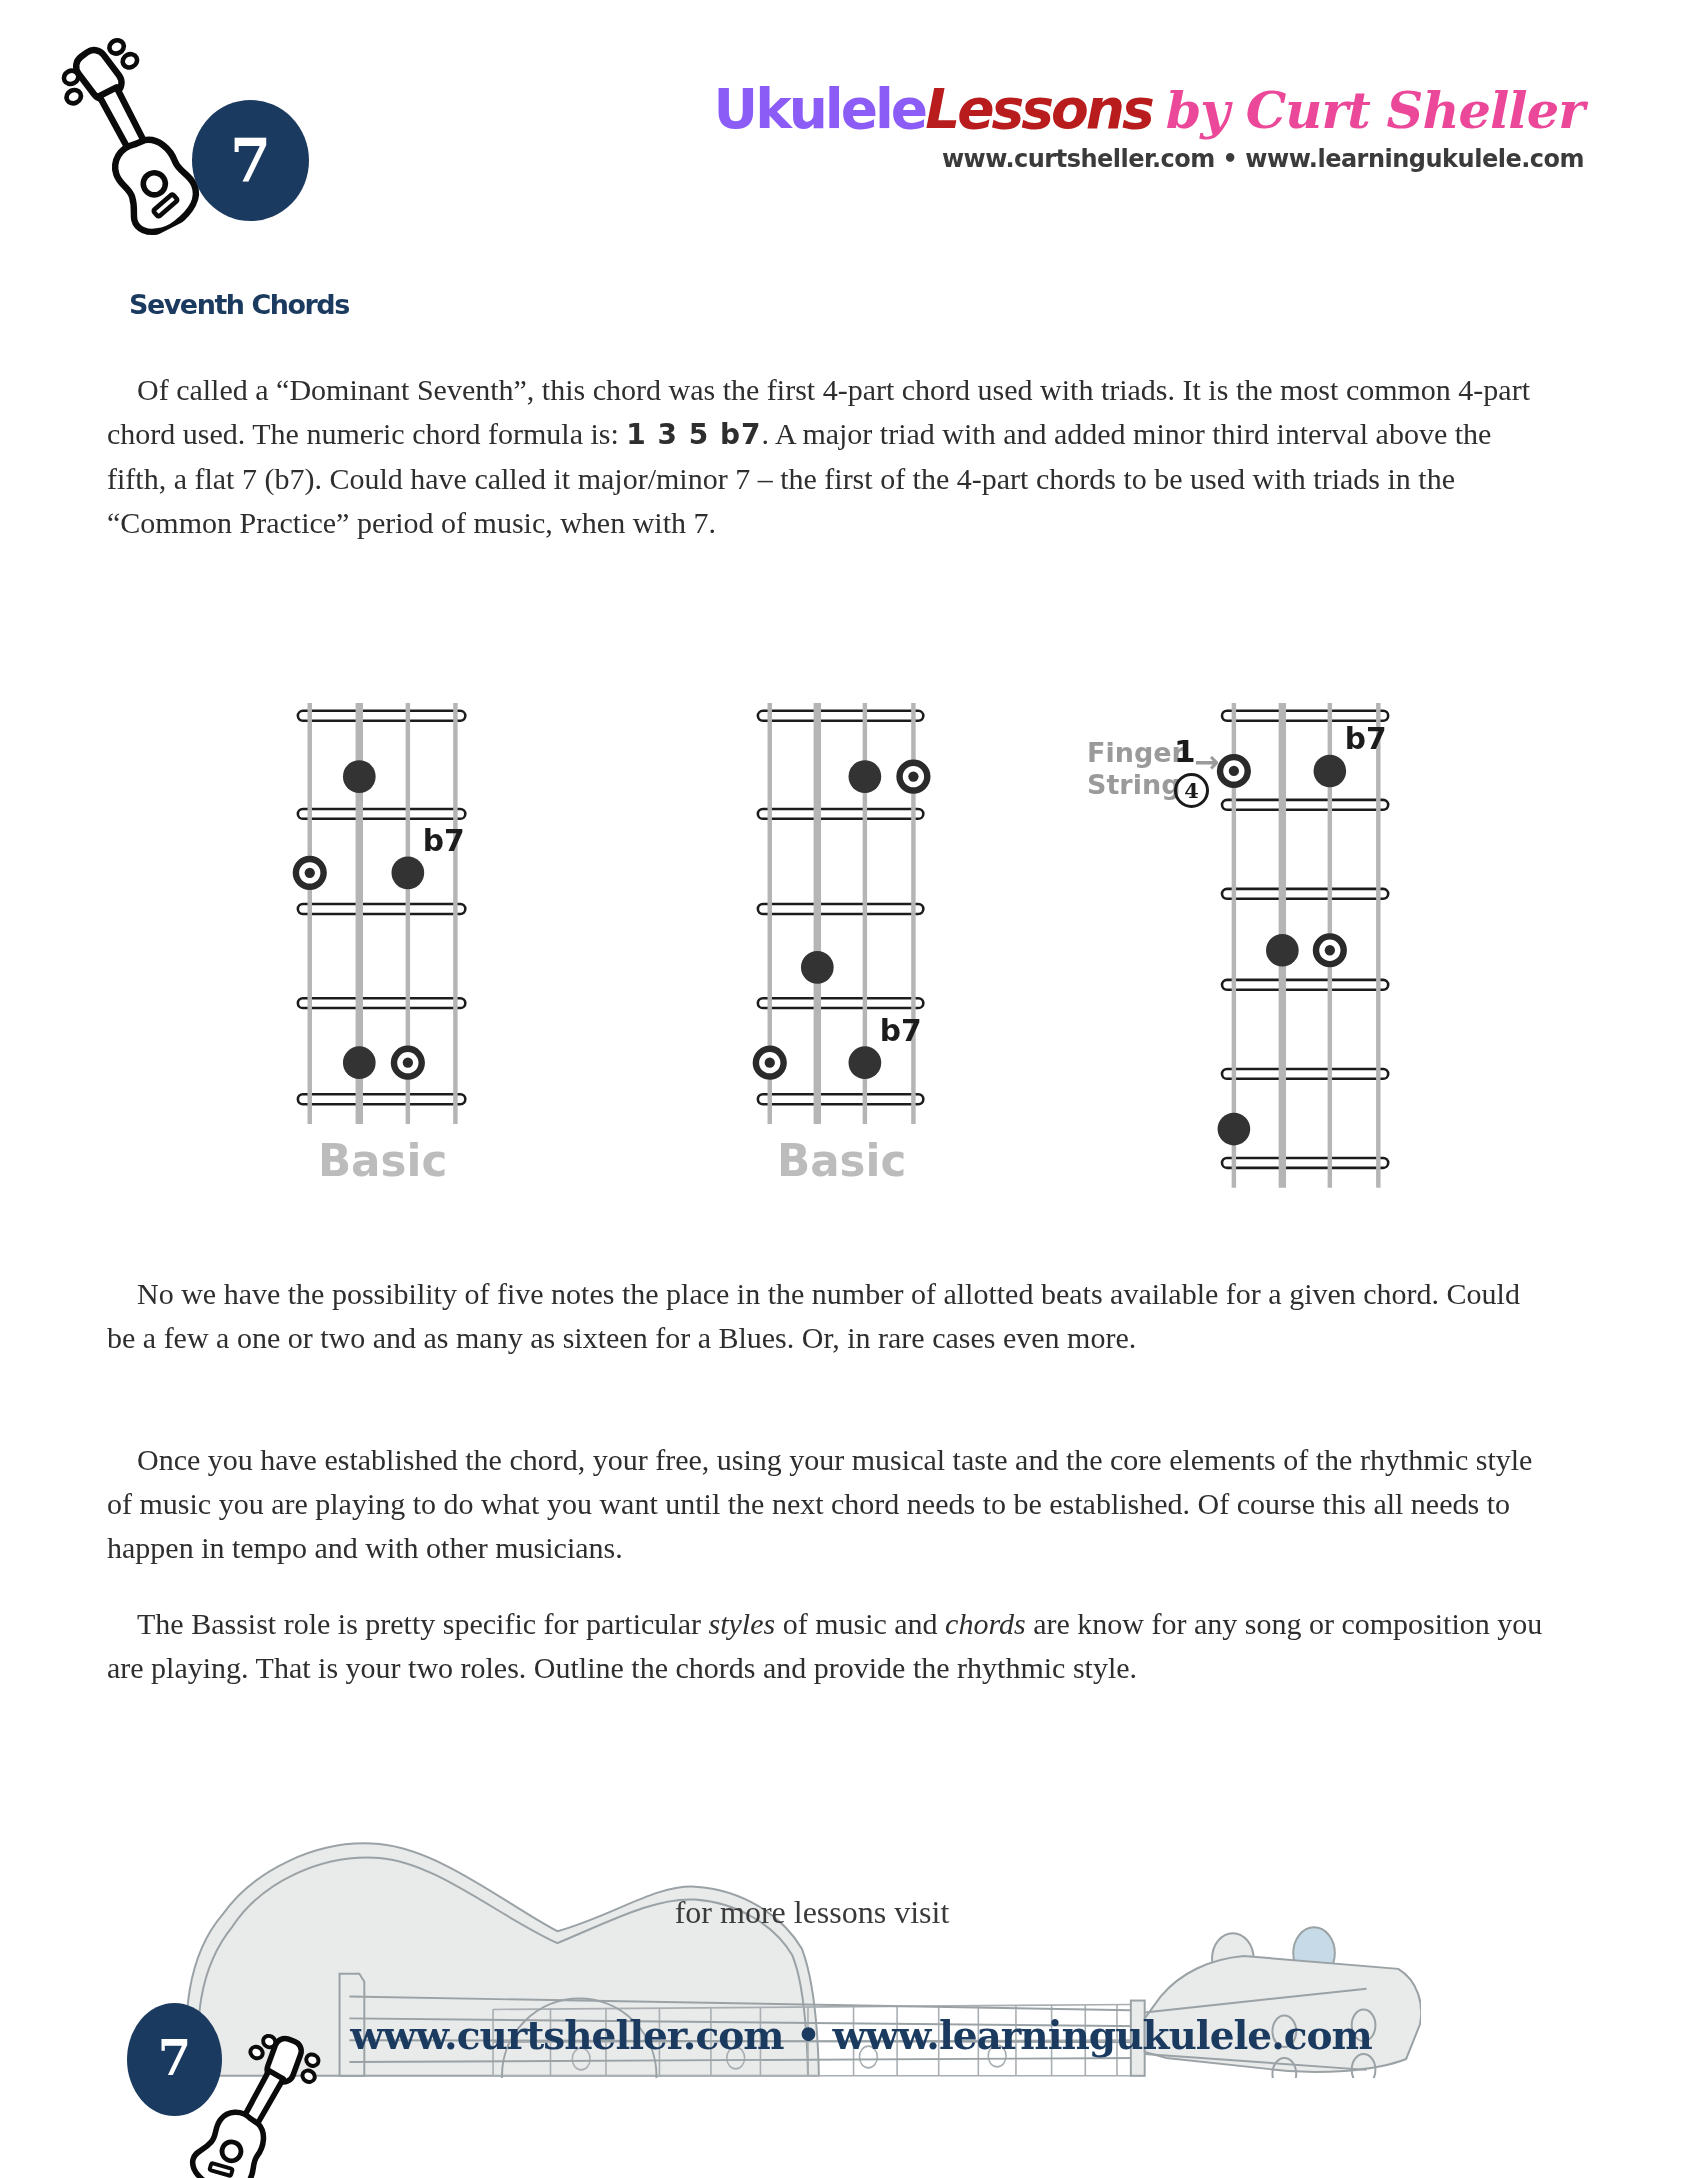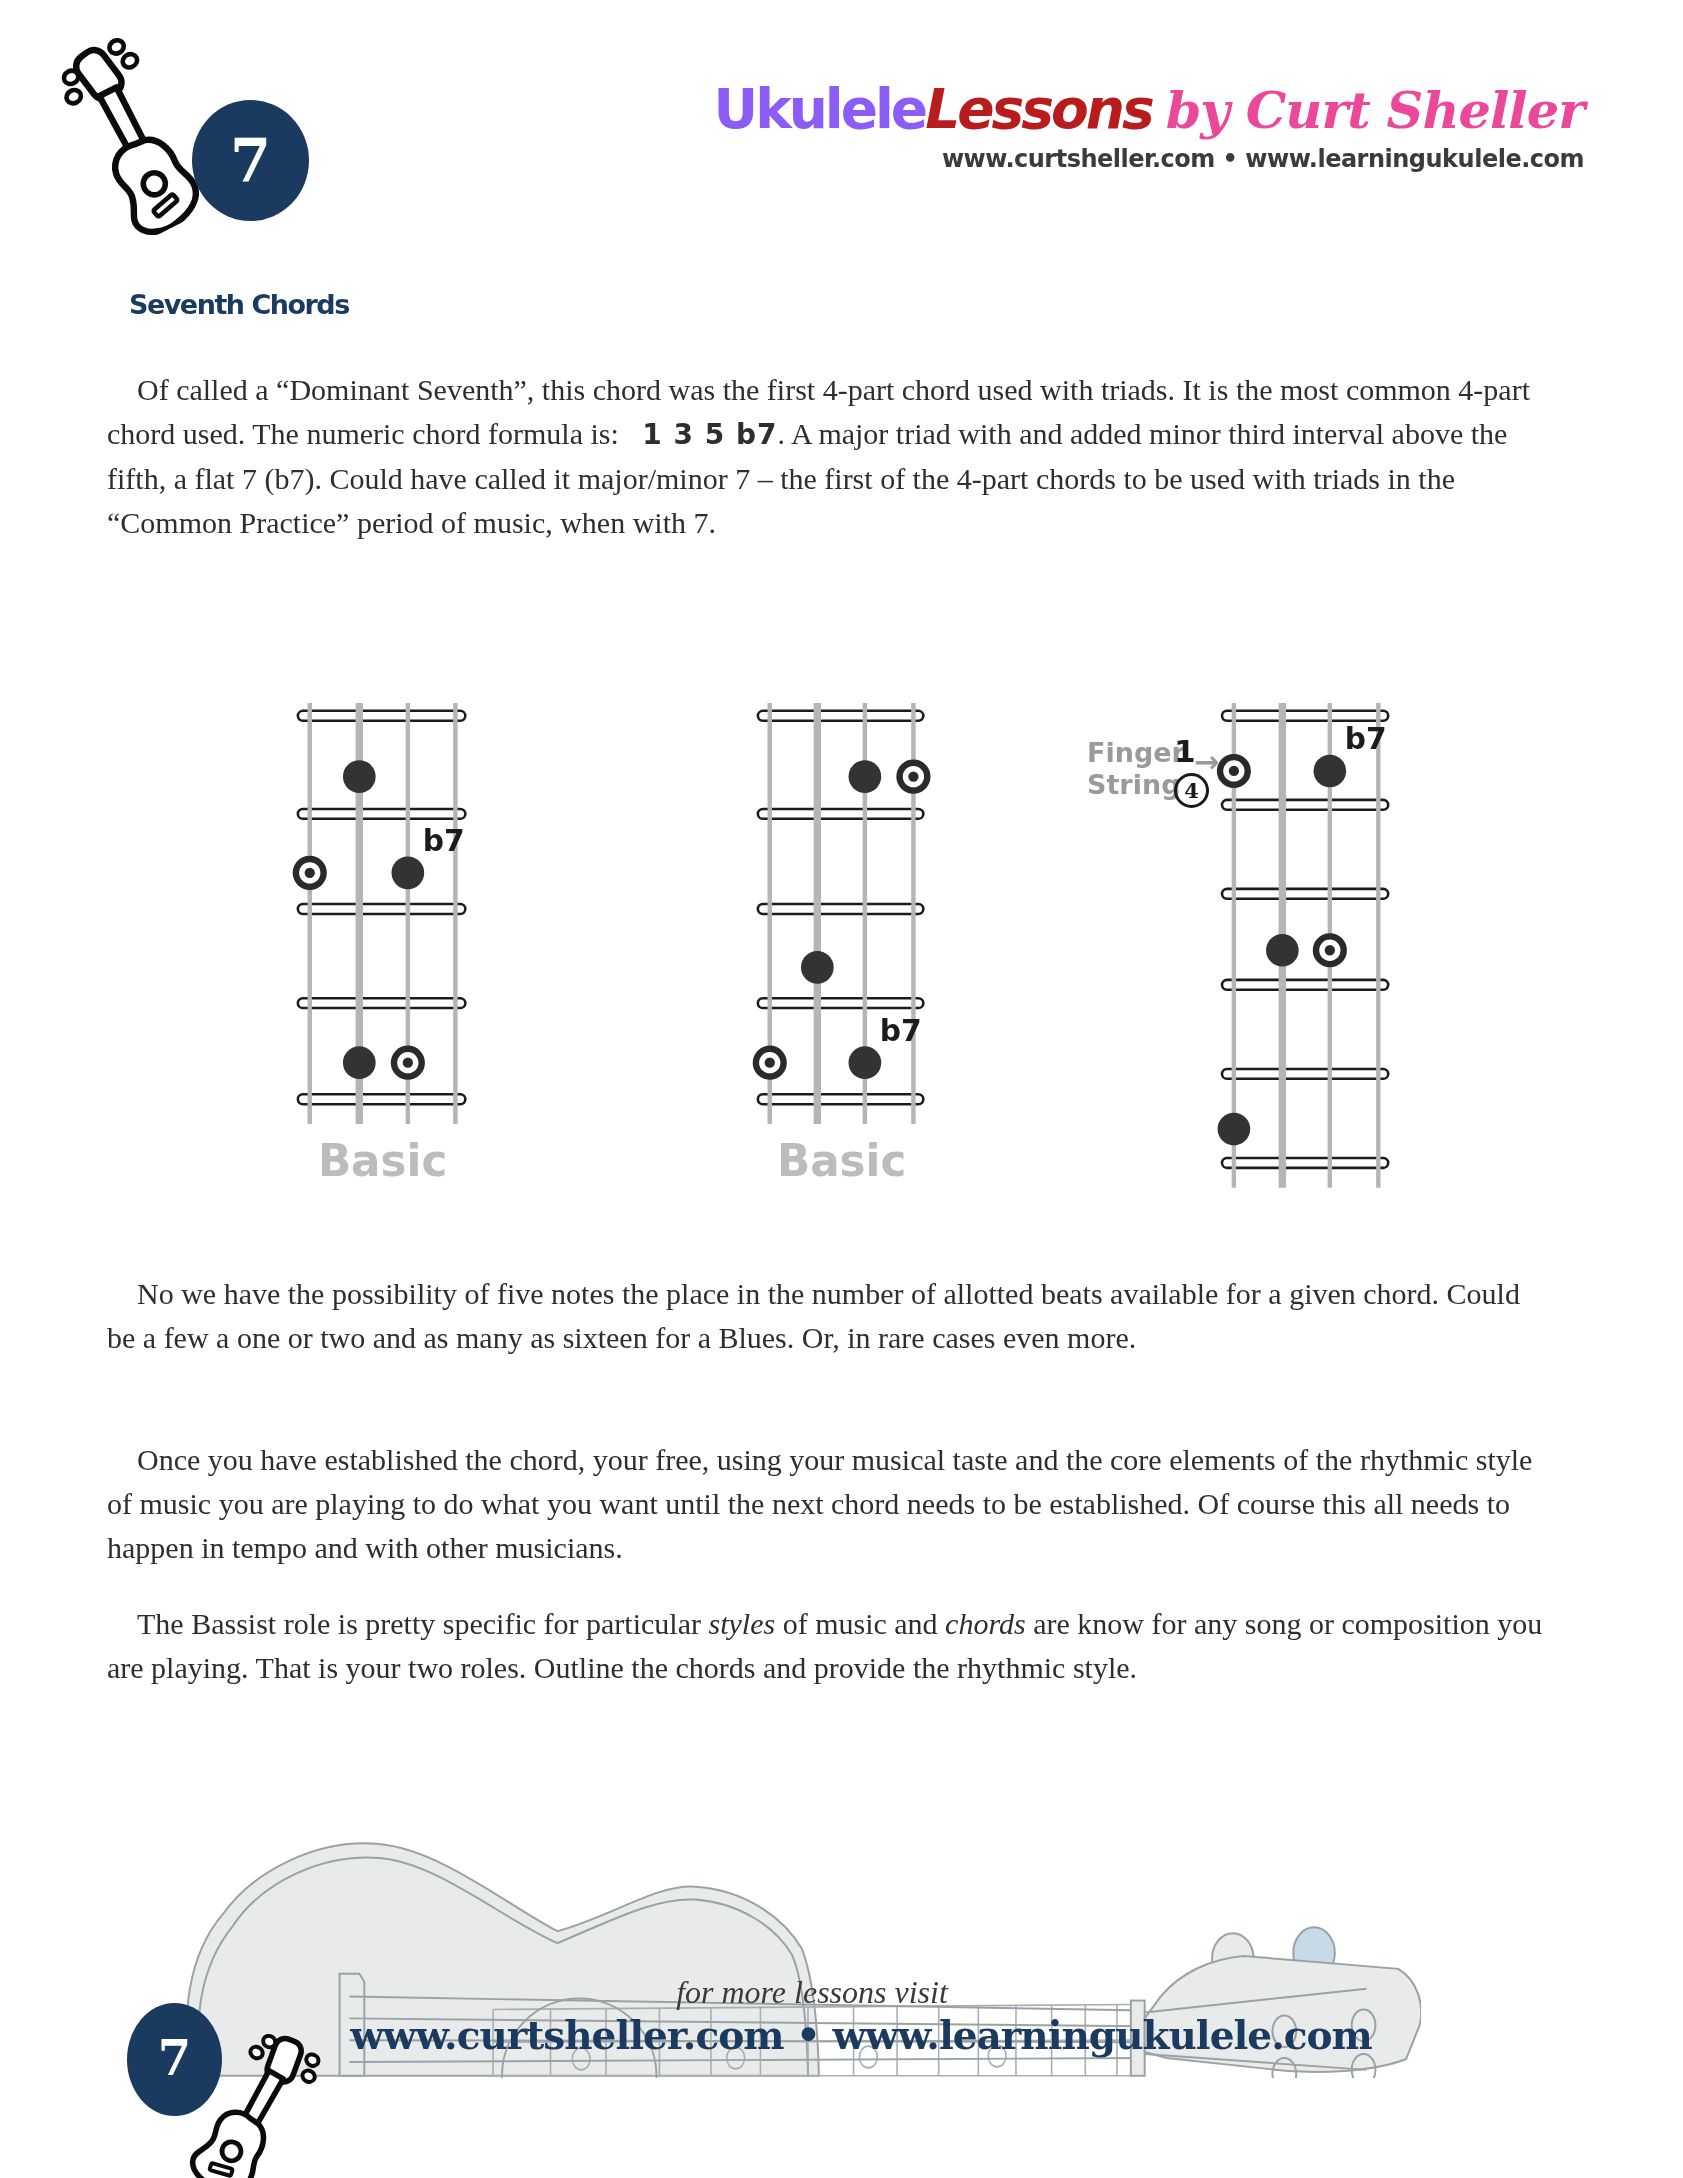--- a/index.html
+++ b/index.html
@@ -24,41 +24,41 @@
                color:#3b3b3b;letter-spacing:-0.5px;margin-top:4px;}
   
   #page-heading{position:absolute;left:129px;top:289px;font-family:"DejaVu Sans",sans-serif;
                 font-weight:bold;font-size:27px;letter-spacing:-1.5px;color:#1b3a5f;}
   .para{position:absolute;left:107px;width:1443px;font-size:30px;line-height:44px;
         color:#2e2e2e;text-indent:30px;}
   #para-0{top:368px;}
   #para-1{top:1272px;font-family:Liberation Serif, serif;}
   #para-2{top:1438px;}
   #para-3{top:1602px;}
-  .seg-bold{font-family:"DejaVu Sans",sans-serif;font-weight:bold;font-size:28px;letter-spacing:1px;margin-left:16px;}
+  .seg-bold{font-family:"DejaVu Sans",sans-serif;font-weight:bold;font-size:28px;letter-spacing:1px;}
   .seg-italic{font-style:italic;}
   
   .diagram{position:absolute;}
   #diag-0{left:277px;top:693px;}
   #diag-1{left:737px;top:693px;}
   #diag-2{left:1201px;top:693px;}
   #finger-annotation{position:absolute;left:1087px;top:735px;white-space:nowrap;
                      font-family:"DejaVu Sans",sans-serif;font-weight:bold;z-index:2;}
   #finger-annotation .ann-row{height:34px;line-height:32px;}
   .ann-label{color:#9a9a9a;font-size:27px;display:inline-block;width:87px;}
   .ann-value{color:#1a1a1a;font-size:31px;}
   #string-circle{display:inline-block;width:29px;height:29px;border:3px solid #1a1a1a;border-radius:50%;
                  text-align:center;line-height:29px;font-size:21px;color:#1a1a1a;
                  font-family:"DejaVu Serif",serif;vertical-align:-4px;}
   #annotation-arrow{position:absolute;left:1194px;top:744px;color:#9a9a9a;font-size:30px;
                     font-family:"DejaVu Sans",sans-serif;font-weight:bold;z-index:2;}
   
   #footer-illustration{position:absolute;left:89px;top:1830px;z-index:1;}
-  #footer-visit{position:absolute;left:416px;top:1974px;width:792px;text-align:center;
-                font-style:italic;font-size:32px;color:#3a3a3a;z-index:4;}
+  #footer-visit{position:absolute;left:416px;top:1894px;width:792px;text-align:center;
+                font-size:32px;color:#3a3a3a;z-index:4;}
   #footer-urls{position:absolute;left:168px;top:2012px;width:1386px;text-align:center;
                font-family:"DejaVu Serif",serif;font-weight:bold;font-size:39px;
                color:#1b3a5f;letter-spacing:-1px;z-index:4;}
 </style>
 </head>
 <body>
 
 <div id="page">
 
   <div class="sketch" id="sketch-top">

